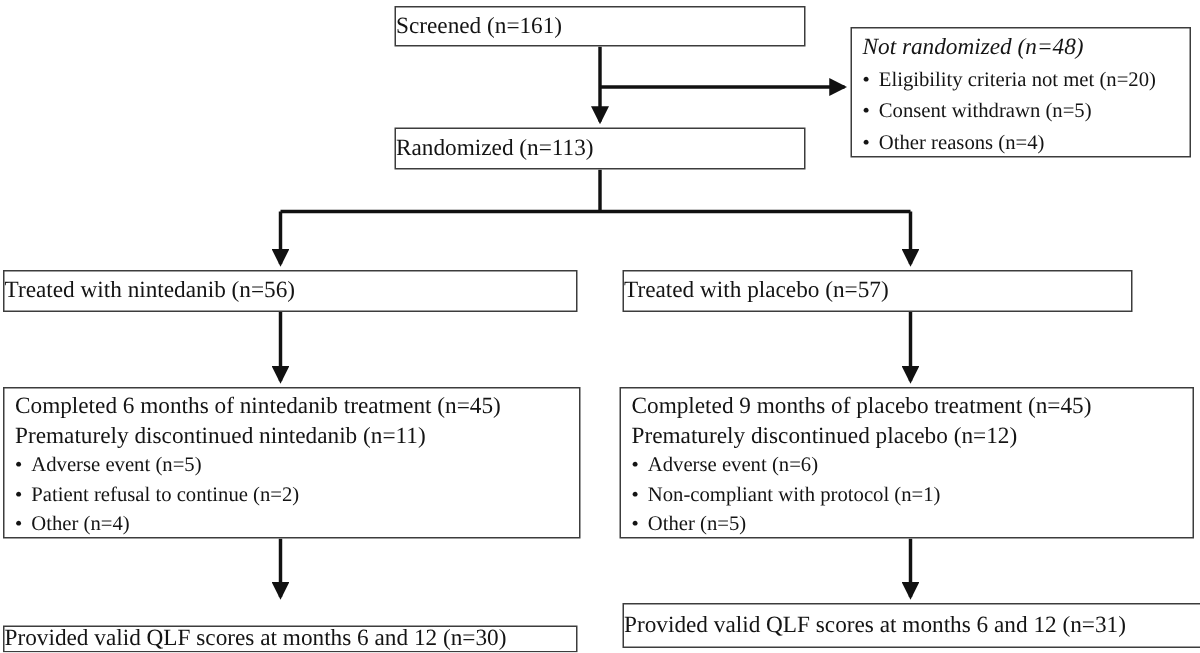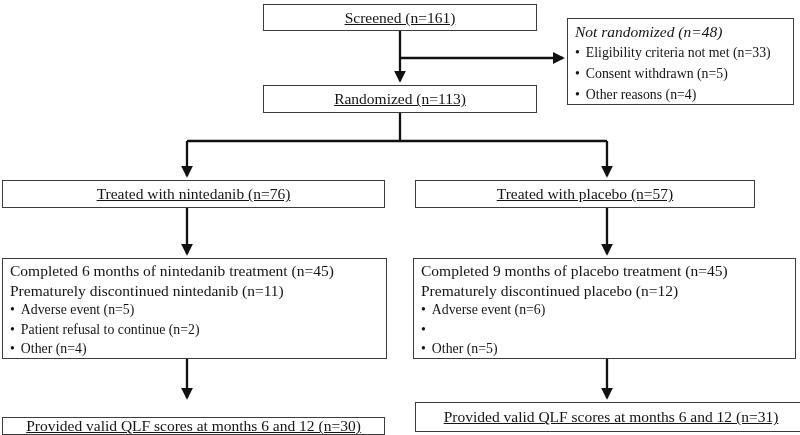--- a/index.html
+++ b/index.html
@@ -20,22 +20,22 @@
   #connectors{position:absolute;left:0;top:0;width:800px;height:435px;}
   #connectors path{stroke:var(--line);stroke-width:2.3;fill:none;}
   #connectors .ah{fill:var(--line);stroke:none;}
   .box{
     position:absolute;
     box-sizing:border-box;
     border:1.6px solid var(--border);
     background:var(--bg);
   }
   .box.center{
-    display:flex;align-items:center;justify-content:center;
-    text-align:center;font-size:15.5px;line-height:1.1;text-decoration:underline;
+    display:flex;align-items:center;
+    text-align:center;font-size:15.5px;line-height:1.1;
   }
   .box.multi{padding:2px 6px 0 7px;}
   .t-line{font-size:15.5px;line-height:21px;white-space:nowrap;font-style:italic;}
   .m-line{font-size:15.5px;line-height:19.5px;white-space:nowrap;}
   .b-line{display:flex;align-items:baseline;font-size:13.8px;white-space:nowrap;}
   .multi.loose .b-line{line-height:21px;}
   .multi.tight .b-line{line-height:19.5px;}
   .bullet{margin-right:6px;}
 </style>
 </head>
@@ -62,38 +62,38 @@
   </svg>
 
   <div class="box center" style="left:263px;top:4px;width:274px;height:27px">
     <span>Screened (n=161)</span>
   </div>
 
   <div class="box multi loose" style="left:567px;top:18px;width:227px;height:87px">
     <div class="t-line">Not randomized (n=48)</div>
     <div class="b-line">
       <span class="bullet">•</span>
-      <span>Eligibility criteria not met (n=33)</span>
+      <span>Eligibility criteria not met (n=20)</span>
     </div>
     <div class="b-line">
       <span class="bullet">•</span>
       <span>Consent withdrawn (n=5)</span>
     </div>
     <div class="b-line">
       <span class="bullet">•</span>
       <span>Other reasons (n=4)</span>
     </div>
   </div>
 
   <div class="box center" style="left:263px;top:85px;width:274px;height:28px">
     <span>Randomized (n=113)</span>
   </div>
 
   <div class="box center" style="left:2px;top:180px;width:383px;height:28px">
-    <span>Treated with nintedanib (n=76)</span>
+    <span>Treated with nintedanib (n=56)</span>
   </div>
 
   <div class="box center" style="left:415px;top:180px;width:340px;height:28px">
     <span>Treated with placebo (n=57)</span>
   </div>
 
   <div class="box multi tight" style="left:2px;top:258px;width:385px;height:101px">
     <div class="m-line">Completed 6 months of nintedanib treatment (n=45)</div>
     <div class="m-line">Prematurely discontinued nintedanib (n=11)</div>
     <div class="b-line">
@@ -112,20 +112,21 @@
 
   <div class="box multi tight" style="left:413px;top:258px;width:383px;height:101px">
     <div class="m-line">Completed 9 months of placebo treatment (n=45)</div>
     <div class="m-line">Prematurely discontinued placebo (n=12)</div>
     <div class="b-line">
       <span class="bullet">•</span>
       <span>Adverse event (n=6)</span>
     </div>
     <div class="b-line">
       <span class="bullet">•</span>
+      <span>Non-compliant with protocol (n=1)</span>
     </div>
     <div class="b-line">
       <span class="bullet">•</span>
       <span>Other (n=5)</span>
     </div>
   </div>
 
   <div class="box center" style="left:2px;top:417px;width:383px;height:18px">
     <span>Provided valid QLF scores at months 6 and 12 (n=30)</span>
   </div>

